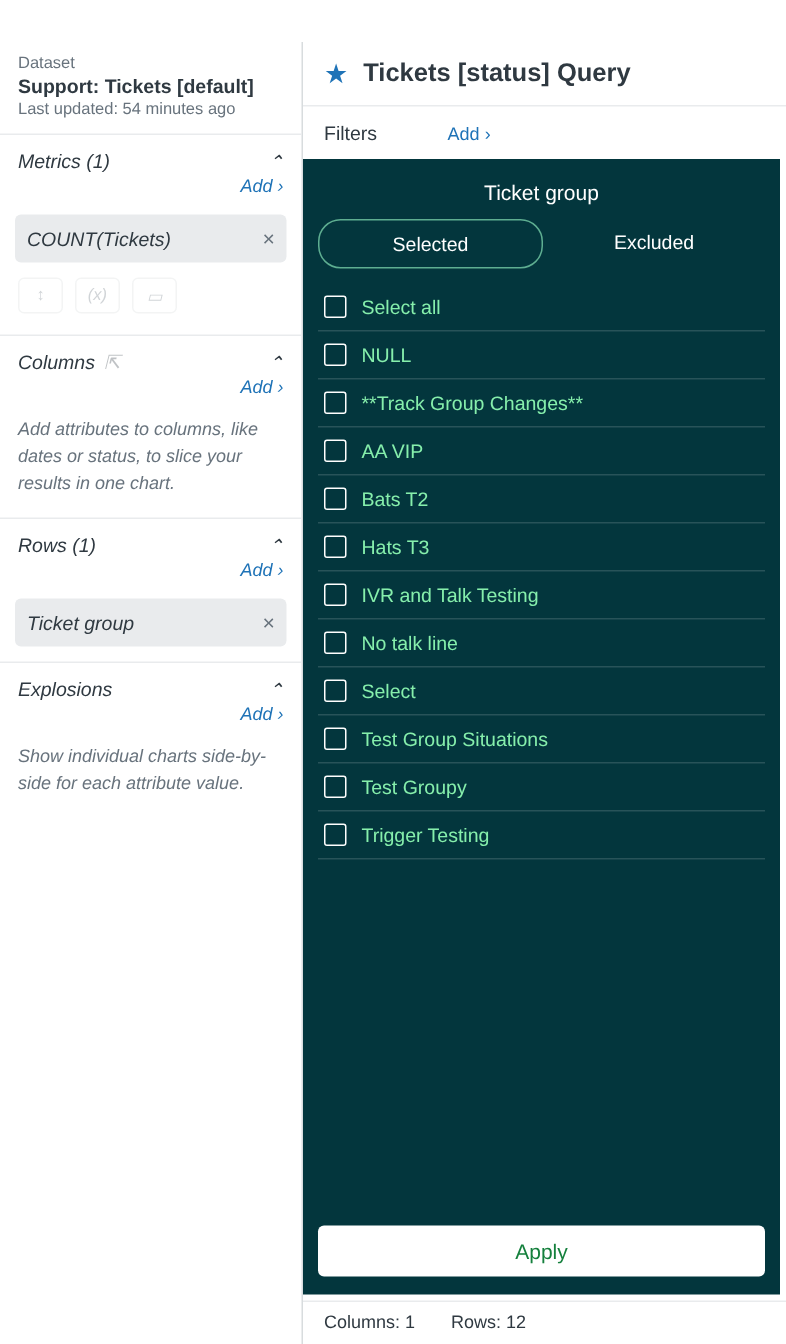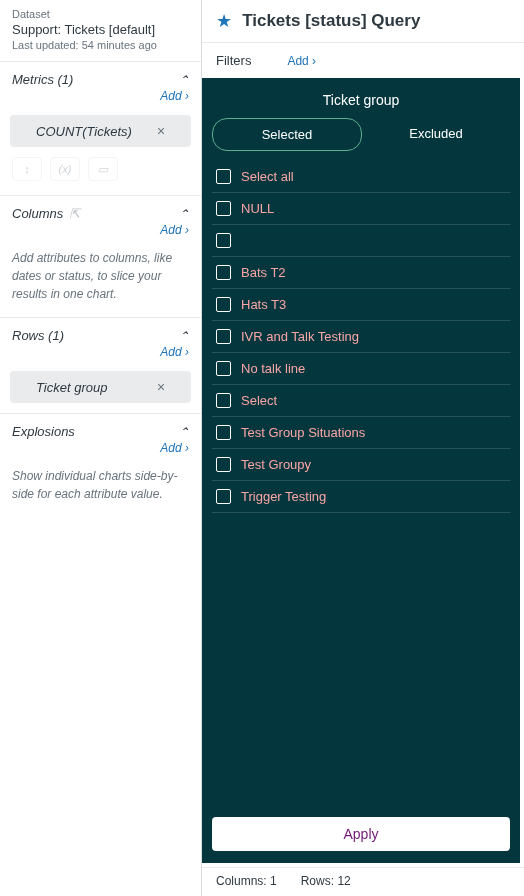--- a/index.html
+++ b/index.html
@@ -1,55 +1,55 @@
 <!DOCTYPE html>
 <html><head>
 <meta charset="utf-8">
 <style>
   * { box-sizing: border-box; margin: 0; padding: 0; font-family: -apple-system, BlinkMacSystemFont, "Segoe UI", Arial, sans-serif; }
   body { width: 524px; height: 896px; background: #fff; display: flex; flex-direction: column; overflow: hidden; font-size: 13px; color: #2f3941; }
-  .top { display: flex; height: 100%; }
+  .top { display: flex; height: 100%; margin-top: 28px; }
   .left { width: 202px; border-right: 1px solid #d8dcde; display: flex; flex-direction: column; }
   .right { flex: 1; display: flex; flex-direction: column; }
   .ds-block { padding: 8px 12px 10px; color: #68737d; }
   .ds-label { font-size: 11px; }
-  .ds-name { font-size: 13px; color: #2f3941; margin-top: 2px; }
+  .ds-name { font-size: 13px; color: #2f3941; margin-top: 2px; font-weight: bold; }
   .ds-updated { font-size: 11px; margin-top: 2px; }
   .section { border-top: 1px solid #e9ebed; font-style: italic; }
   .sec-head { display: flex; align-items: center; justify-content: space-between; padding: 10px 12px 2px; cursor: pointer; }
   .sec-title { font-size: 13px; color: #2f3941; display: flex; align-items: center; gap: 6px; }
   .sec-title .small-icon { opacity: 0.3; }
   .chev { font-size: 12px; color: #2f3941; }
   .addrow { display: flex; justify-content: flex-end; padding: 0 12px 8px; }
   .add-link { color: #1f73b7; font-size: 12px; cursor: pointer; }
   .add-link::after { content: " \203A"; }
-  .chip { margin: 4px 10px 10px; background: #e9ebed; border-radius: 4px; padding: 8px 26px; display: flex; align-items: center; justify-content: space-between; font-size: 13px; }
+  .chip { margin: 4px 10px 10px; background: #e9ebed; border-radius: 4px; padding: 8px 8px; display: flex; align-items: center; justify-content: space-between; font-size: 13px; }
   .chip .x { color: #68737d; font-size: 14px; cursor: pointer; }
   .icon-row { display: flex; gap: 8px; padding: 0 12px 14px; opacity: 0.3; }
   .icon-btn { width: 30px; height: 24px; border: 1px solid #d8dcde; border-radius: 4px; display: flex; align-items: center; justify-content: center; font-size: 11px; color: #68737d; }
   .sec-body { padding: 4px 12px 14px; color: #68737d; font-size: 12px; line-height: 1.5; }
   .header { display: flex; align-items: center; gap: 10px; padding: 10px 14px; border-bottom: 1px solid #e9ebed; }
   .star { color: #1f73b7; font-size: 18px; }
   .title { font-size: 17px; font-weight: 600; }
-  .filters-bar { display: flex; align-items: center; gap: 36px; padding: 10px 14px; font-size: 13px; }
+  .filters-bar { display: flex; align-items: center; gap: 47px; padding: 10px 14px; font-size: 13px; }
   .filters-bar .lbl { color: #2f3941; }
   .panel { background: #03363d; flex: 1; display: flex; flex-direction: column; padding: 10px 10px 12px; margin: 0 4px 4px 0; }
   .panel-title { color: #fff; text-align: center; font-size: 14px; padding: 4px 0 10px; }
   .search-wrap { position: relative; margin-bottom: 12px; }
   .search { width: 100%; padding: 7px 30px 7px 12px; border-radius: 6px; border: 1px solid #d8dcde; font-size: 13px; background: #fff; color: #333; }
   .search::placeholder { color: #87929d; }
   .mag { position: absolute; right: 10px; top: 50%; transform: translateY(-50%); color: #68737d; }
   .tabs { display: flex; gap: 0; margin-bottom: 10px; }
   .tab { flex: 1; text-align: center; color: #fff; padding: 8px 0; font-size: 13px; cursor: pointer; }
   .tab.active { border: 1px solid #5eae91; border-radius: 15px; }
   .list { flex: 1; overflow-y: auto; }
-  .item { display: flex; align-items: flex-start; gap: 10px; padding: 8px 4px; border-bottom: 1px solid rgba(255,255,255,0.15); color: #fca5a5; font-size: 13px; cursor: pointer; }
+  .item { display: flex; align-items: flex-start; gap: 10px; padding: 8px 4px; border-bottom: 1px solid rgba(255,255,255,0.15); color: #86efac; font-size: 13px; cursor: pointer; }
   .cb { width: 15px; height: 15px; border: 1.5px solid #fff; border-radius: 2px; flex-shrink: 0; }
   .apply-row { padding-top: 10px; }
-  .apply { width: 100%; background: #fff; color: #701a75; border: none; border-radius: 4px; padding: 9px 0; font-size: 14px; cursor: pointer; }
+  .apply { width: 100%; background: #fff; color: #15803d; border: none; border-radius: 4px; padding: 9px 0; font-size: 14px; cursor: pointer; }
   .footer { display: flex; gap: 24px; padding: 6px 14px 8px; font-size: 12px; color: #2f3941; border-top: 1px solid #e9ebed; }
   svg.mag-svg { width: 15px; height: 15px; stroke: #68737d; fill: none; stroke-width: 2; }
 </style>
 </head>
 <body>
 
 <div class="top">
   <div class="left">
     <div class="ds-block">
       <div class="ds-label">Dataset</div>
@@ -136,20 +136,25 @@
           <div class="item">
             <span class="cb"></span>
             <span>Select all</span>
           </div>
           <div class="item">
             <span class="cb"></span>
             <span>NULL</span>
           </div>
           <div class="item">
             <span class="cb"></span>
+            <span>**Track Group Changes**</span>
+          </div>
+          <div class="item">
+            <span class="cb"></span>
+            <span>AA VIP</span>
           </div>
           <div class="item">
             <span class="cb"></span>
             <span>Bats T2</span>
           </div>
           <div class="item">
             <span class="cb"></span>
             <span>Hats T3</span>
           </div>
           <div class="item">

